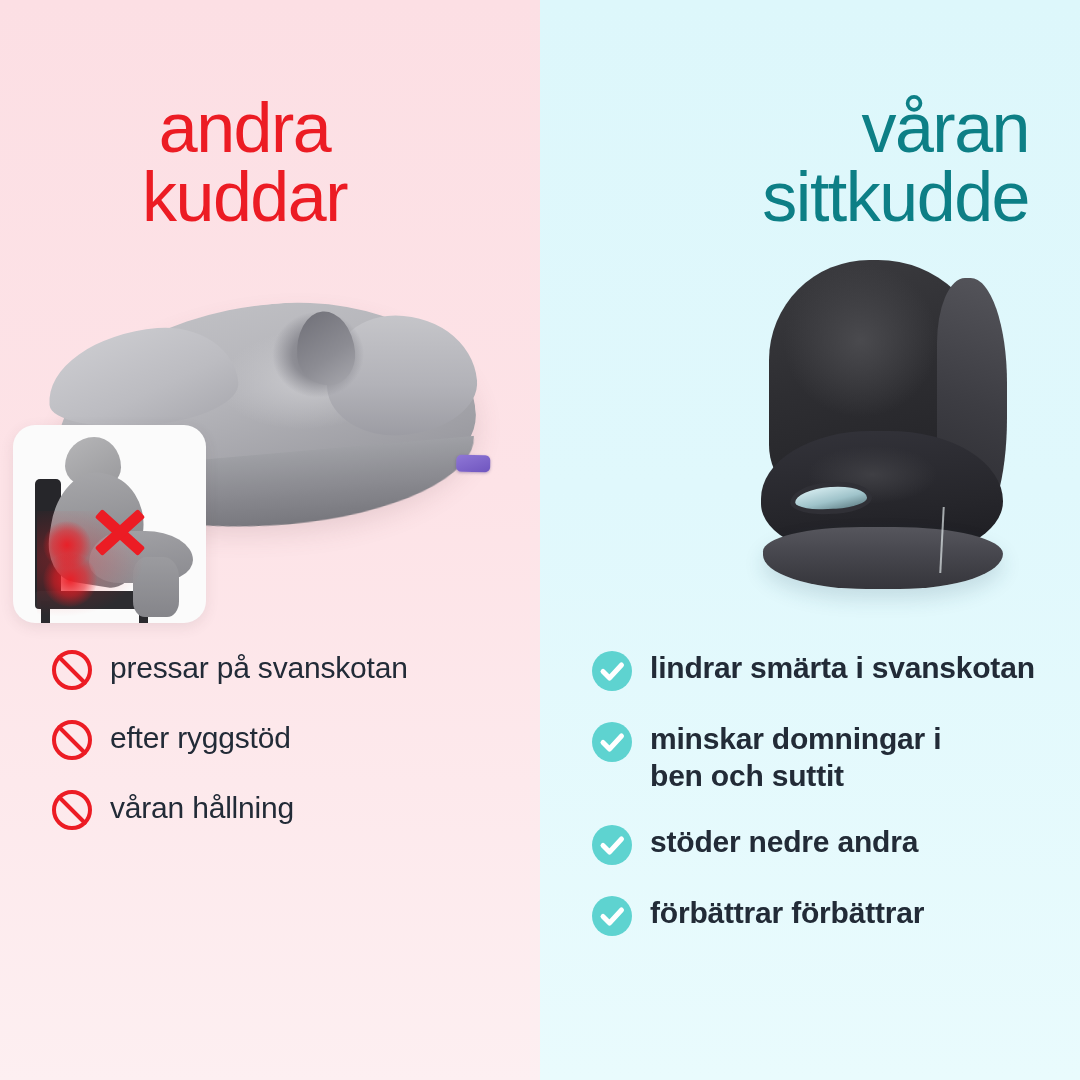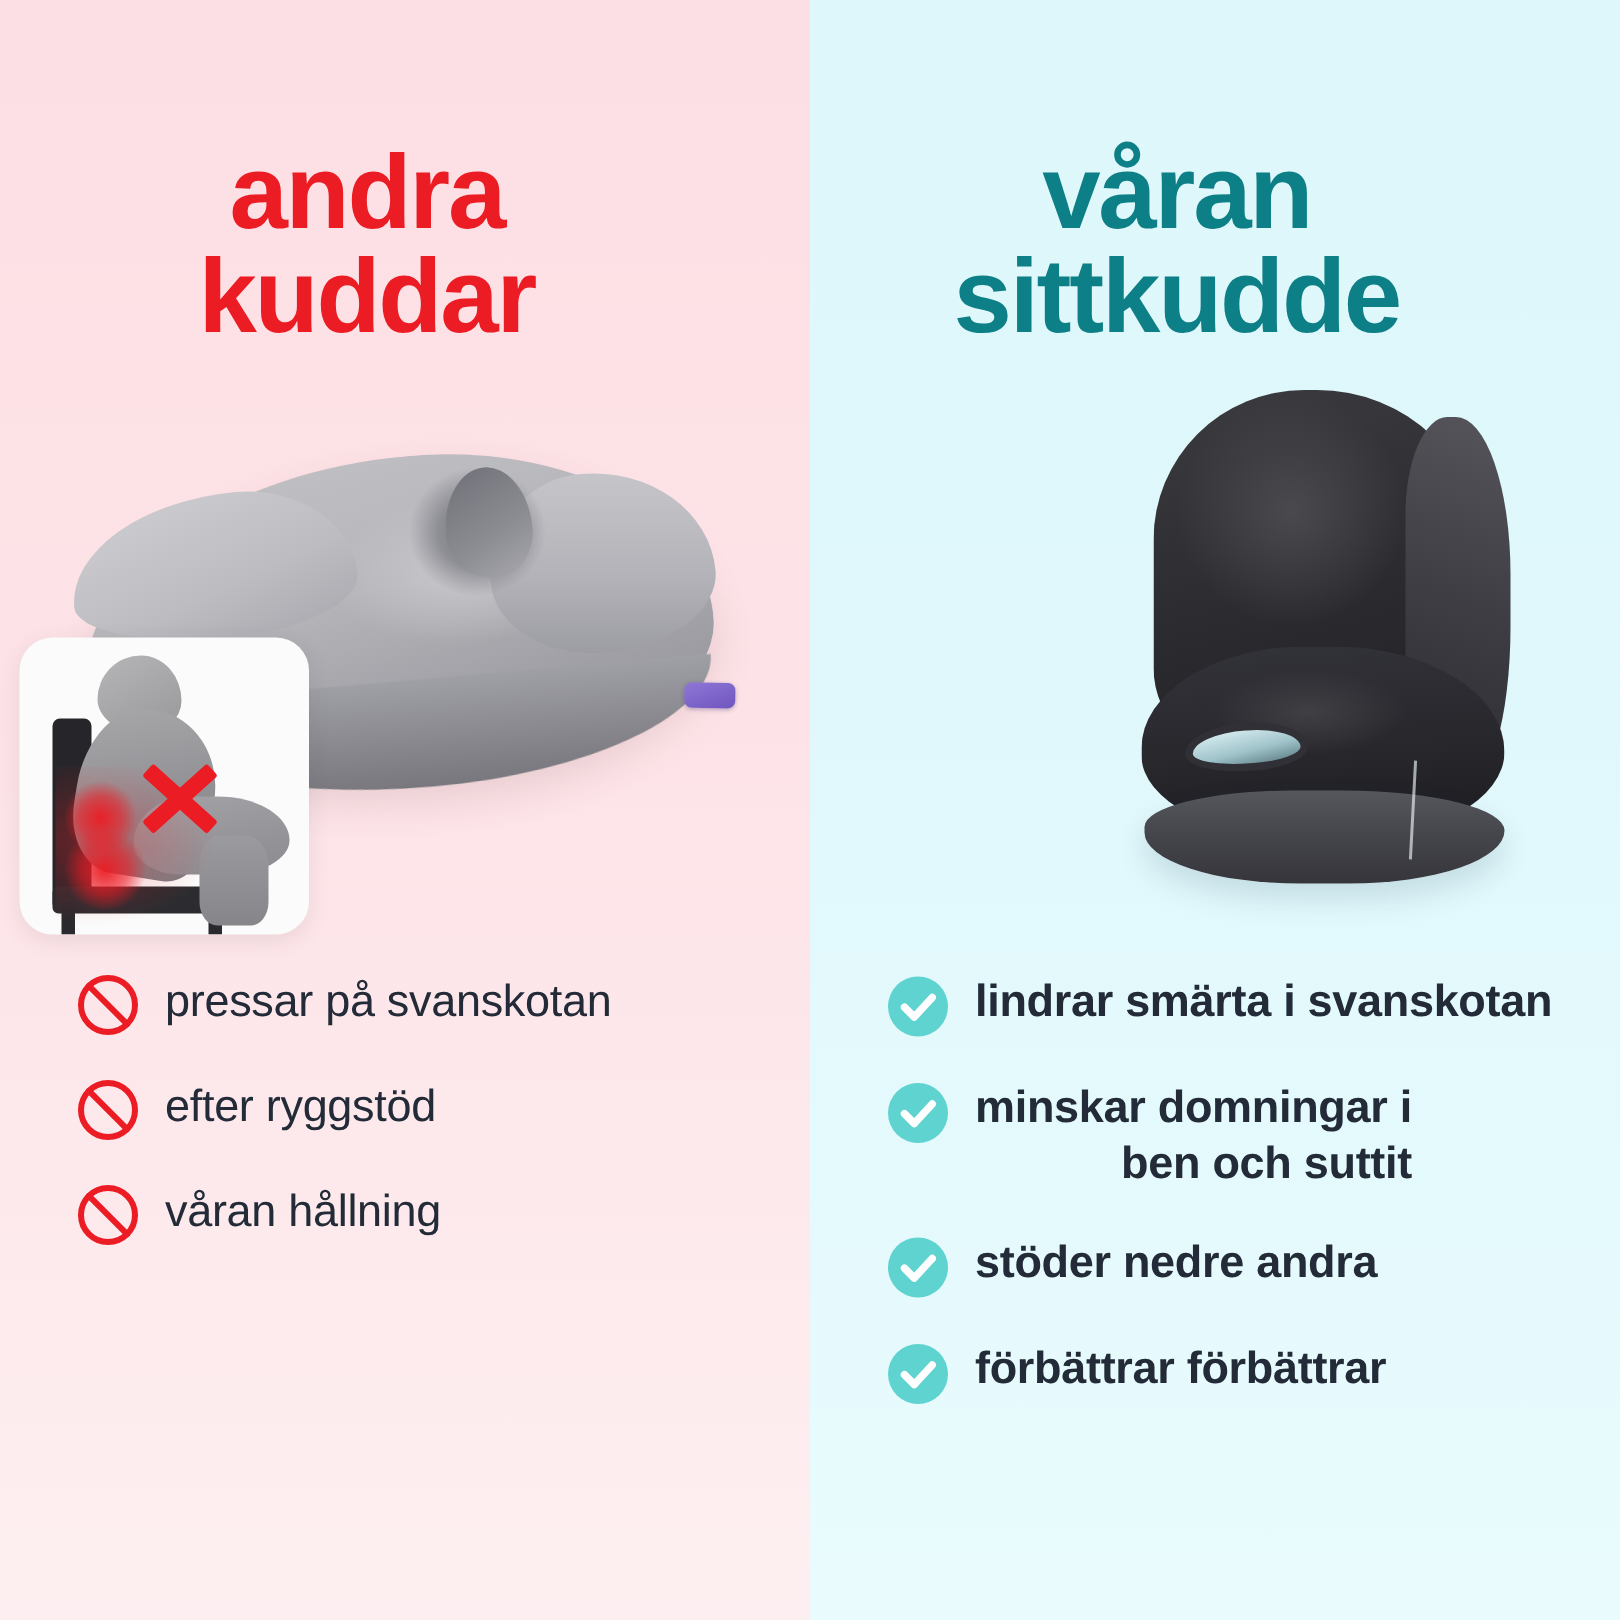--- a/index.html
+++ b/index.html
@@ -31,28 +31,28 @@
     background: linear-gradient(180deg, #ddf7fb 0%, #e0f8fc 45%, #e9fbfd 100%);
   }
 
   
   .heading {
     position: absolute;
     top: 94px;
     left: 0;
     width: 489px;
     text-align: center;
-    font-weight: 700;
+    font-weight: 400;
     font-size: 70px;
     line-height: 0.98;
     letter-spacing: -1.5px;
     white-space: pre-line;
   }
   .heading-left { color: #ec1c24; }
-  .heading-right { color: #0d7f86; }
+  .heading-right { color: #0d7f86; text-align: right; }
 
   
   .stage {
     position: absolute;
     top: 250px;
     left: 0;
     width: 540px;
     height: 400px;
   }
 
@@ -314,21 +314,20 @@
     align-items: flex-start;
     margin-bottom: 28px;
   }
   .row-text {
     color: #222b37;
     font-size: 30px;
     line-height: 1.24;
     letter-spacing: -0.2px;
     white-space: pre-line;
     padding-top: 1px;
-    text-align: right;
   }
 
   .icon {
     flex: 0 0 auto;
     width: 42px;
     height: 42px;
     margin-right: 18px;
     position: relative;
   }
   

